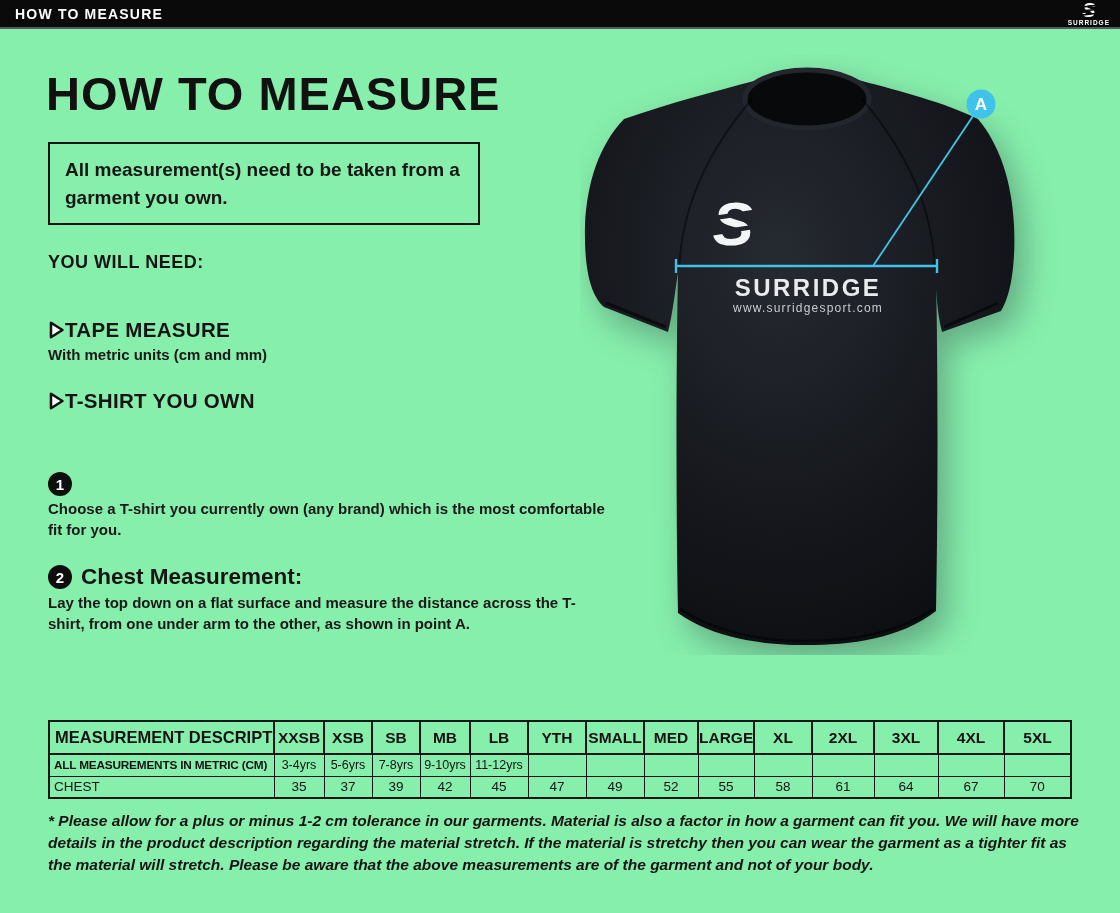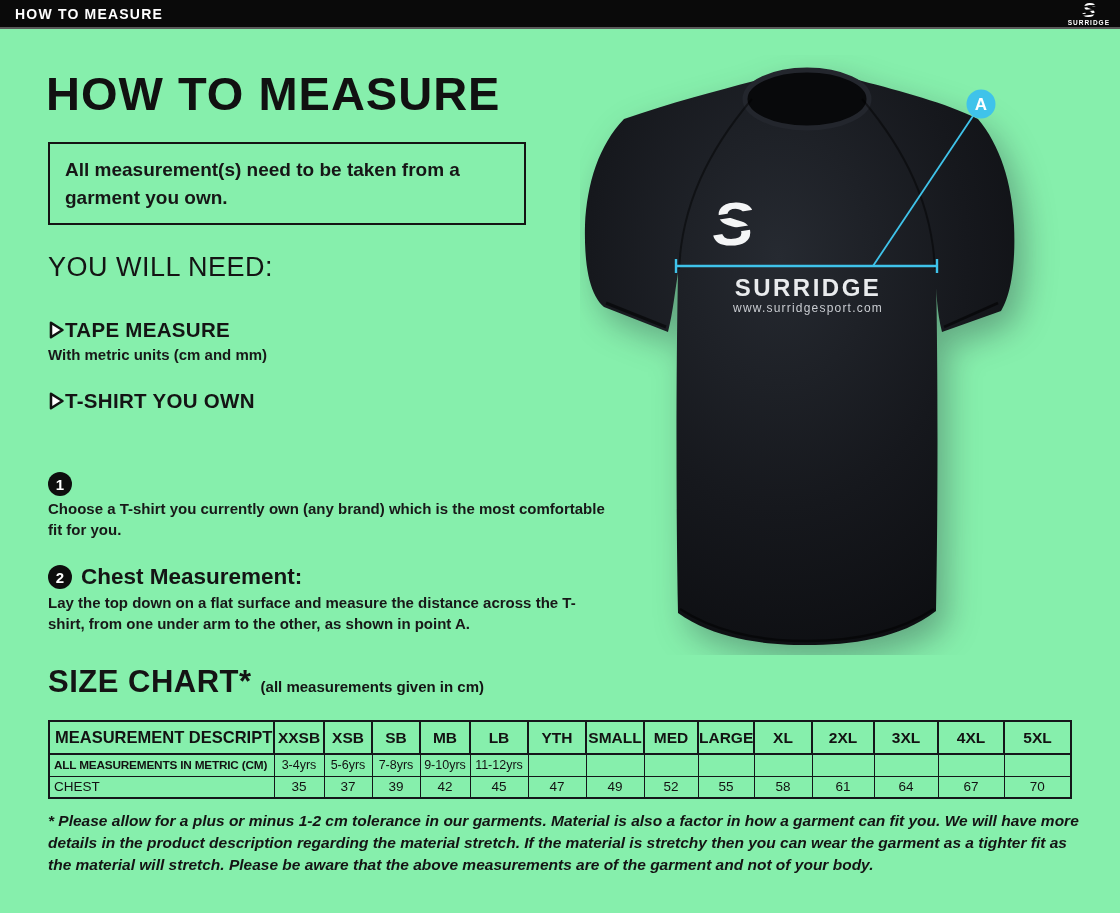--- a/index.html
+++ b/index.html
@@ -9,23 +9,23 @@
 
   
   .topbar { position:absolute; left:0; top:0; width:1120px; height:29px; background:#0a0a0a;
             border-bottom:2px solid #5a5a5a; display:flex; align-items:center; justify-content:space-between; }
   .topbar-title { color:#fff; font-weight:bold; font-size:14px; letter-spacing:1.2px; padding-left:15px; }
   .topbar-logo { display:flex; flex-direction:column; align-items:center; padding-right:10px; line-height:1; }
   .topbar-brand { color:#fff; font-size:6.5px; font-weight:bold; letter-spacing:1px; margin-top:1px; }
 
   
   .h1 { position:absolute; left:46px; top:66px; font-size:47px; font-weight:bold; letter-spacing:1px; color:#111; }
-  .notice { position:absolute; left:48px; top:142px; width:478px; border:2.5px solid #141414; padding:12px 15px; }
+  .notice { position:absolute; left:48px; top:142px; width:432px; border:2.5px solid #141414; padding:12px 15px; }
   .notice p { font-size:19px; font-weight:bold; line-height:1.45; color:#161616; }
-  .need-h { position:absolute; left:48px; top:252px; font-size:27px; font-weight:normal; letter-spacing:0.5px; }
+  .need-h { position:absolute; left:48px; top:252px; font-size:18px; font-weight:bold; letter-spacing:0.5px; }
 
   .need-item { position:absolute; left:48px; }
   .need-item .row { display:flex; align-items:center; gap:0; }
   .need-title { font-size:20.5px; font-weight:bold; letter-spacing:0.3px; }
   .need-desc { font-size:15px; font-weight:bold; margin-top:4px; color:#181818; }
   #need-0 { top:318px; }
   #need-1 { top:389px; }
 
   .step { position:absolute; left:48px; }
   #step-0 { top:472px; }
@@ -115,24 +115,20 @@
   </div>
 
   <div class="step" id="step-1">
     <div class="row">
       <span class="step-badge">2</span>
       <span class="step-title">Chest Measurement:</span>
     </div>
     <div class="step-desc">Lay the top down on a flat surface and measure the distance across the T-shirt, from one under arm to the other, as shown in point A.</div>
   </div>
 
-  <div class="sc-head">
-    <span class="sc-title">SIZE CHART*</span>
-    <span class="sc-sub">(all measurements given in cm)</span>
-  </div>
 
   <table>
       <colgroup>
         <col style="width: 225px;">
         <col style="width: 50px;">
         <col style="width: 48px;">
         <col style="width: 48px;">
         <col style="width: 50px;">
         <col style="width: 58px;">
         <col style="width: 58px;">

